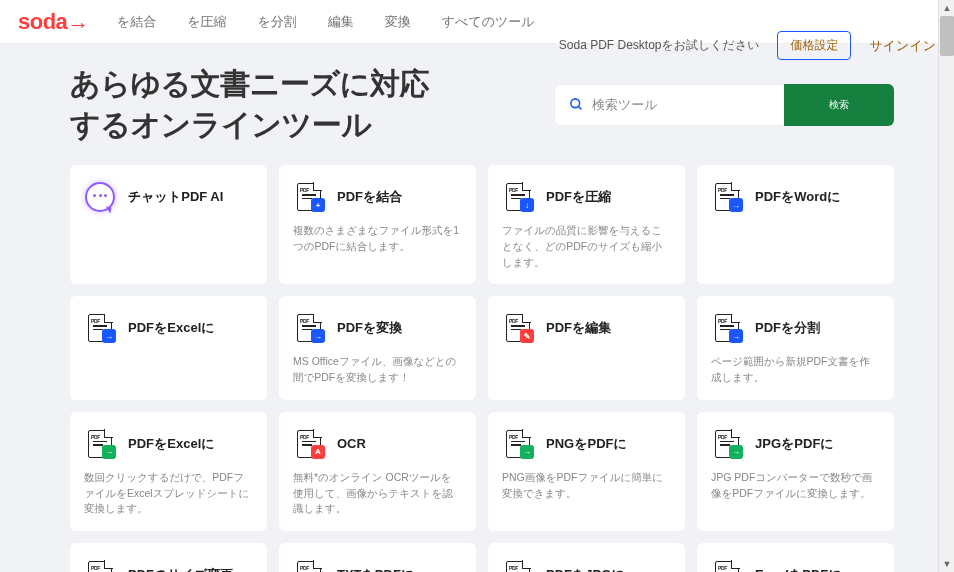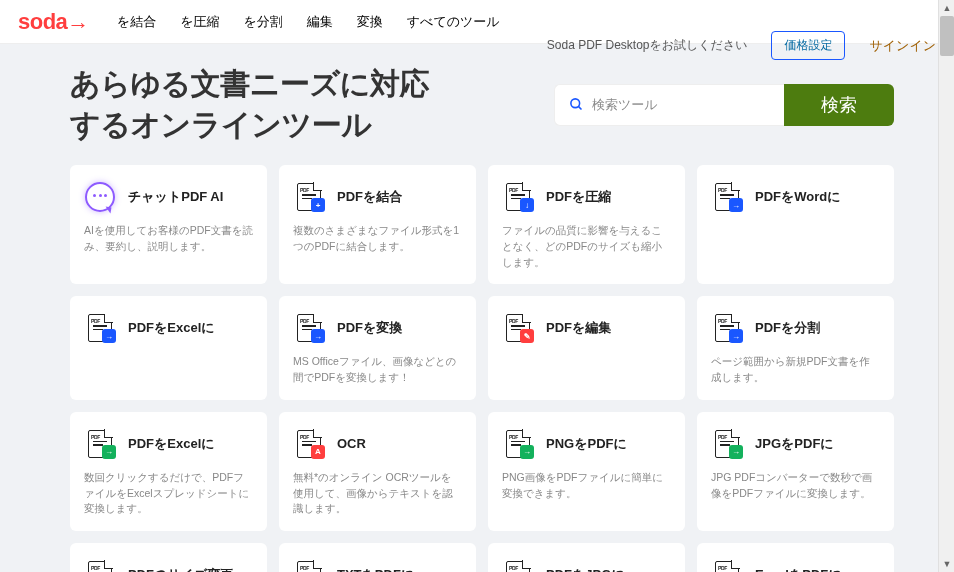--- a/index.html
+++ b/index.html
@@ -5,36 +5,36 @@
   * { box-sizing: border-box; margin: 0; padding: 0; }
   body { font-family: -apple-system, BlinkMacSystemFont, "Segoe UI", Arial, sans-serif; background: #f0f2f5; color: #333; }
   .viewport { width: 954px; height: 572px; background: #f0f2f5; overflow: hidden; position: relative; }
   .scrollbar-track { position: absolute; right: 0; top: 0; width: 16px; height: 100%; background: #f0f0f0; border-left: 1px solid #e0e0e0; }
   .scrollbar-up, .scrollbar-down { width: 16px; height: 16px; display: flex; align-items: center; justify-content: center; font-size: 9px; color: #666; cursor: pointer; }
   .scrollbar-thumb { position: absolute; width: 14px; left: 1px; background: #c0c0c0; border-radius: 2px; }
 
   .header { background: #fff; height: 44px; display: flex; align-items: center; padding: 0 18px; border-bottom: 1px solid #eee; }
   .logo { font-size: 22px; font-weight: 700; color: #ff3e3e; letter-spacing: -0.5px; margin-right: 28px; }
   .logo .arrow { color: #ff3e3e; }
-  .nav { display: flex; gap: 24px; font-size: 13px; color: #000000; }
+  .nav { display: flex; gap: 31px; font-size: 13px; color: #737373; }
   .nav-item { cursor: pointer; }
-  .header-right { margin-left: auto; display: flex; align-items: center; gap: 24px; font-size: 12px; margin-top: 48px; }
+  .header-right { margin-left: auto; display: flex; align-items: center; gap: 18px; font-size: 12px; margin-top: 48px; }
   .desktop-cta { color: #555; }
-  .pricing-btn { border: 1px solid #1a57ff; color: #0369a1; padding: 5px 12px; border-radius: 4px; font-size: 12px; cursor: pointer; }
+  .pricing-btn { border: 1px solid #1a57ff; color: #a16207; padding: 5px 12px; border-radius: 4px; font-size: 12px; cursor: pointer; }
   .signin { color: #a16207; cursor: pointer; font-size: 13px; }
 
   .main { padding: 20px 60px 0 70px; }
   .hero { display: flex; align-items: center; justify-content: space-between; margin-bottom: 20px; }
   .hero-title { font-size: 30px; font-weight: 700; line-height: 1.35; letter-spacing: -0.5px; }
   .search-wrap { display: flex; align-items: center; }
   .search-box { background: #fff; border-radius: 6px 0 0 6px; display: flex; align-items: center; padding: 0 14px; height: 42px; width: 230px; border: 1px solid #eee; border-right: none; }
   .search-icon { color: #1a57ff; margin-right: 8px; display: inline-flex; }
   .search-input { border: none; outline: none; font-size: 13px; flex: 1; color: #701a75; }
   .search-input::placeholder { color: #888; }
-  .search-btn { background: #4d7c0f; color: #fff; border: none; height: 42px; width: 110px; border-radius: 0 6px 6px 0; font-size: 18px; cursor: pointer; }
+  .search-btn { background: #15803d; color: #fff; border: none; height: 42px; width: 110px; border-radius: 0 6px 6px 0; font-size: 10px; cursor: pointer; }
 
   .grid { display: grid; grid-template-columns: repeat(4, 1fr); gap: 12px; }
   .card { background: #fff; border-radius: 6px; padding: 16px 14px 14px 14px; min-height: 95px; cursor: pointer; }
   .card-head { display: flex; align-items: center; gap: 12px; margin-bottom: 10px; }
   .card-icon { width: 32px; height: 32px; display: inline-flex; align-items: center; justify-content: center; position: relative; }
   .card-title { font-size: 13px; font-weight: 700; color: #222; }
   .card-desc { font-size: 10.5px; color: #888; line-height: 1.5; }
 
   
   .doc { position: relative; width: 24px; height: 28px; border: 1.6px solid #222; border-radius: 2px; }
@@ -100,21 +100,20 @@
               <div class="chat-icon">
                 <div class="chat-dots">
                   <span></span>
                   <span></span>
                   <span></span>
                 </div>
               </div>
             </span>
             <span class="card-title">チャットPDF AI</span>
           </div>
-          <div class="card-desc">AIを使用してお客様のPDF文書を読み、要約し、説明します。</div>
         </div>
         <div class="card">
           <div class="card-head">
             <span class="card-icon">
               <div class="doc">
                 <div class="pdf-label">PDF</div>
                 <div class="lines">
                   <span></span>
                   <span style="width:70%"></span>
                 </div>

